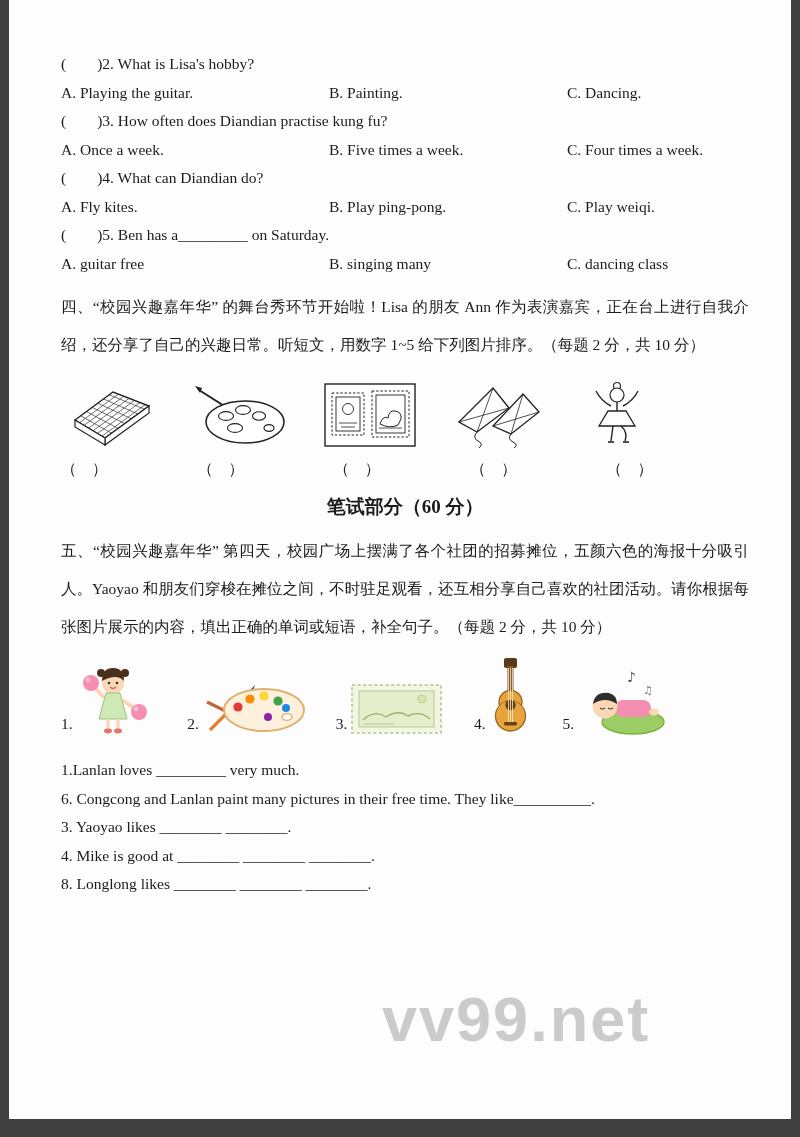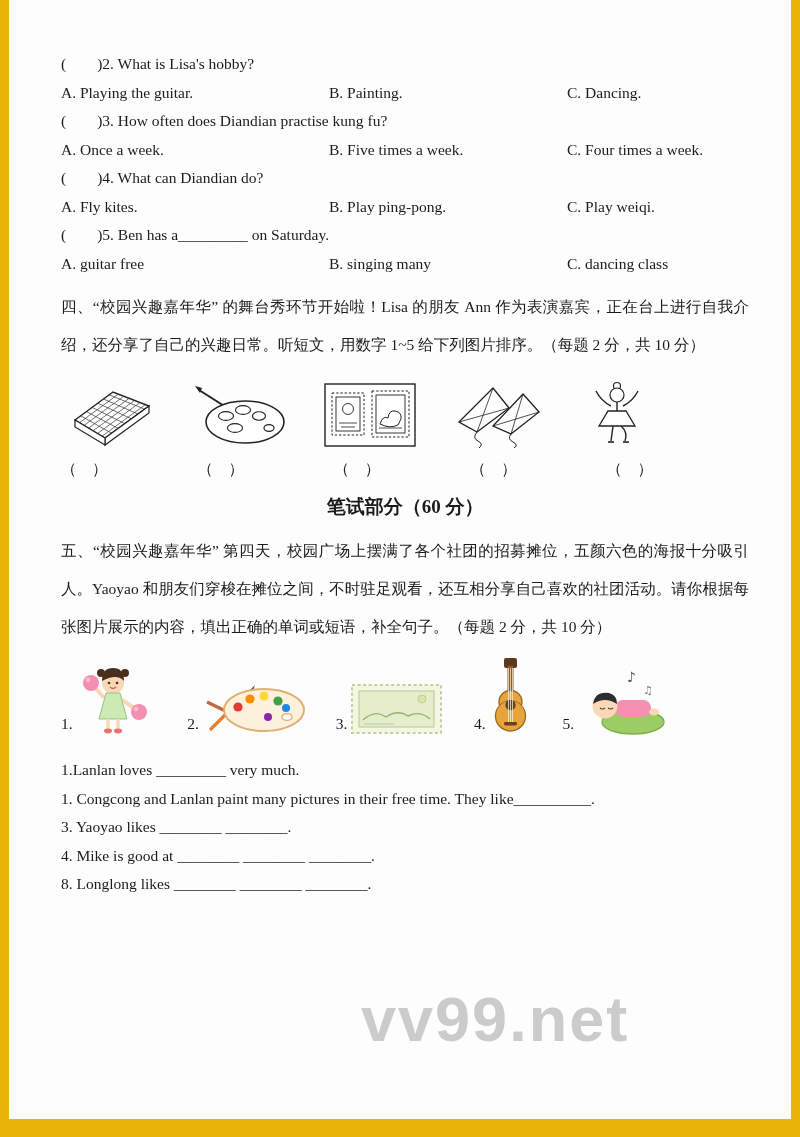--- a/index.html
+++ b/index.html
@@ -2,42 +2,42 @@
 <html><head>
 <meta charset="utf-8">
 <style>
   * { box-sizing: border-box; }
   html, body { margin: 0; padding: 0; }
   body {
     width: 800px; height: 1137px;
     background: #c9c9c9;
     font-family: "Liberation Serif", "DejaVu Serif", serif;
   }
-  .scan { position: relative; width: 800px; height: 1137px; background: #eab308; overflow: hidden; }
+  .scan { position: relative; width: 800px; height: 1137px; background: #404040; overflow: hidden; }
   .sheet { position: absolute; left: 9px; top: 0; width: 782px; height: 1119px; background: #fdfdfd; }
   .content { position: relative; padding: 50px 42px 0 52px; font-size: 15.5px; color: #1b1b1b; }
 
   .stem { white-space: pre-wrap; line-height: 28.5px; }
   .opts { display: grid; grid-template-columns: 240px 210px 1fr; line-height: 28.5px; gap: 28px; }
   .para { line-height: 38px; text-align: justify; margin: 10px 0 2px 0; }
 
   .imgrow4 { display: flex; width: 592px; justify-content: space-between; align-items: flex-end; margin-top: 14px; }
   .imgcol { display: flex; flex-direction: column; align-items: center; }
   .blank4 { white-space: pre-wrap; margin-top: 8px; line-height: 22px; }
 
   .writtenhdr { text-align: center; font-weight: bold; font-size: 19px; line-height: 30px; margin: 12px 0 0 0; }
 
   .imgrow5 { display: flex; width: 608px; align-items: flex-end; margin-top: 10px; justify-content: space-between; }
   .unit5 { display: flex; align-items: flex-end; gap: 3px; }
   .num5 { line-height: 24px; }
 
   .sent { line-height: 28.5px; white-space: pre-wrap; }
 
   .watermark {
-    position: absolute; left: 352px; top: 983px;
+    position: absolute; left: 373px; top: 983px;
     font-family: "Liberation Sans", sans-serif;
     font-size: 63px; font-weight: bold; letter-spacing: 2px;
     color: rgba(163,163,163,0.55);
     pointer-events: none;
   }
   svg { display: block; }
 </style>
 </head>
 <body>
 
@@ -274,21 +274,21 @@
               <path d="M16,42 Q18,29 32,31 Q40,33 40,42 Q28,34 16,42 Z" fill="#2e2e2e"></path>
               <path d="M23,46 q2.5,2 5,0" fill="none" stroke="#444" stroke-width="1.2"></path>
               <path d="M31,46 q2.5,2 5,0" fill="none" stroke="#444" stroke-width="1.2"></path>
               <ellipse cx="77" cy="50" rx="5" ry="3.4" fill="#fcd7b6"></ellipse>
             </svg>
           </span>
         </div>
       </div>
 
       <div class="sent" style="margin-top:20px;">1.Lanlan loves _________ very much.</div>
-      <div class="sent">1. Congcong and Lanlan paint many pictures in their free time. They like__________.</div>
+      <div class="sent">6. Congcong and Lanlan paint many pictures in their free time. They like__________.</div>
       <div class="sent">3. Yaoyao likes ________ ________.</div>
       <div class="sent">4. Mike is good at ________ ________ ________.</div>
       <div class="sent">8. Longlong likes ________ ________ ________.</div>
 
 
     </div>
 
     <div class="watermark">vv99.net</div>
   </div>
 </div>

